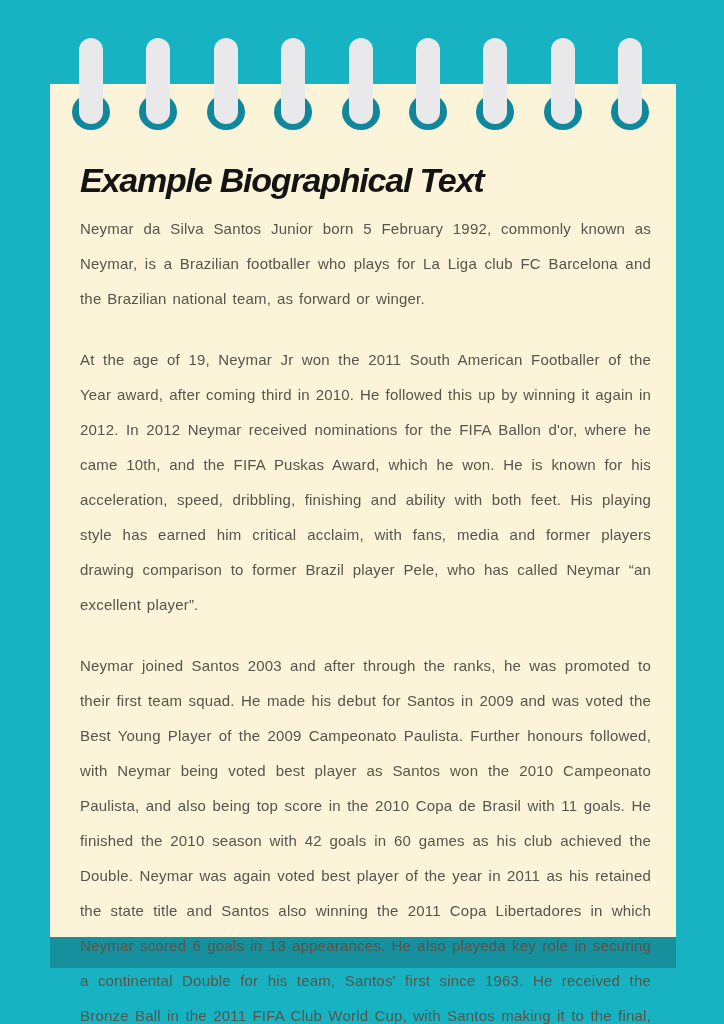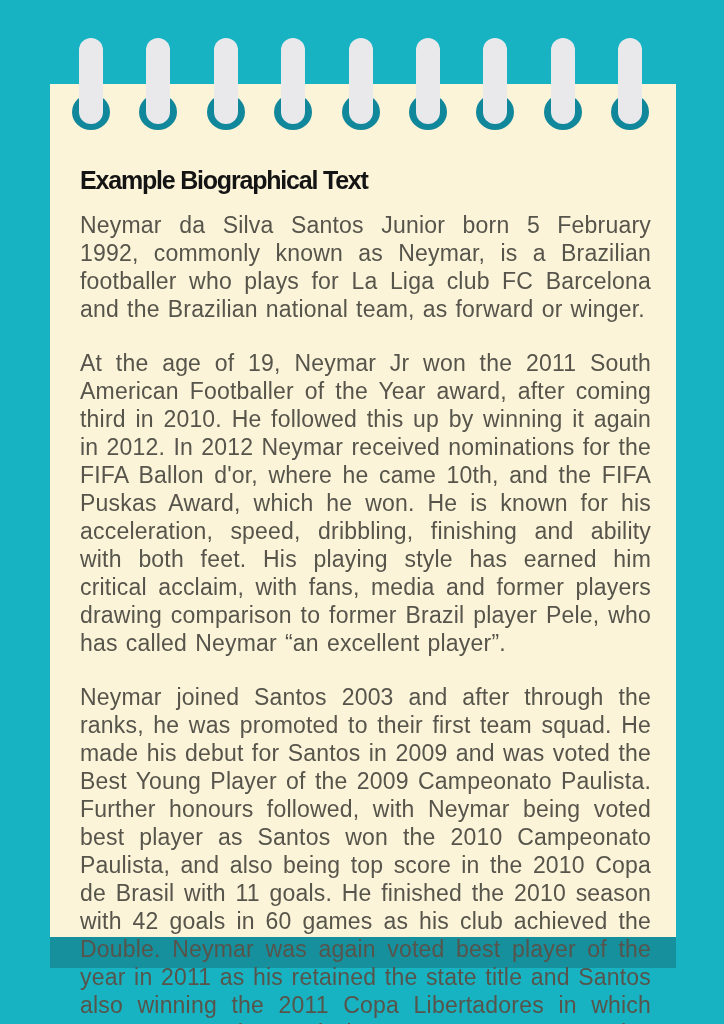--- a/index.html
+++ b/index.html
@@ -51,30 +51,31 @@
     border-radius:12px;
     background:var(--bar);
   }
   .content{
     position:absolute;
     left:80px;top:160px;
     width:580px;
   }
   .title{
     margin:0 0 11px 0;
-    font-size:25px;
+    font-size:34px;
     line-height:40px;
     font-weight:bold;
     letter-spacing:-1.2px;
     color:var(--title);
+    font-style:italic;
   }
   .content p{
     margin:0 9px 26px 0;
-    font-size:23px;
-    line-height:28px;
+    font-size:15px;
+    line-height:35px;
     letter-spacing:0.2px;
     word-spacing:1.5px;
     text-align:justify;
     color:var(--body);
   }
   .content p:last-child{margin-bottom:0;}
 </style>
 </head>
 <body>
 

